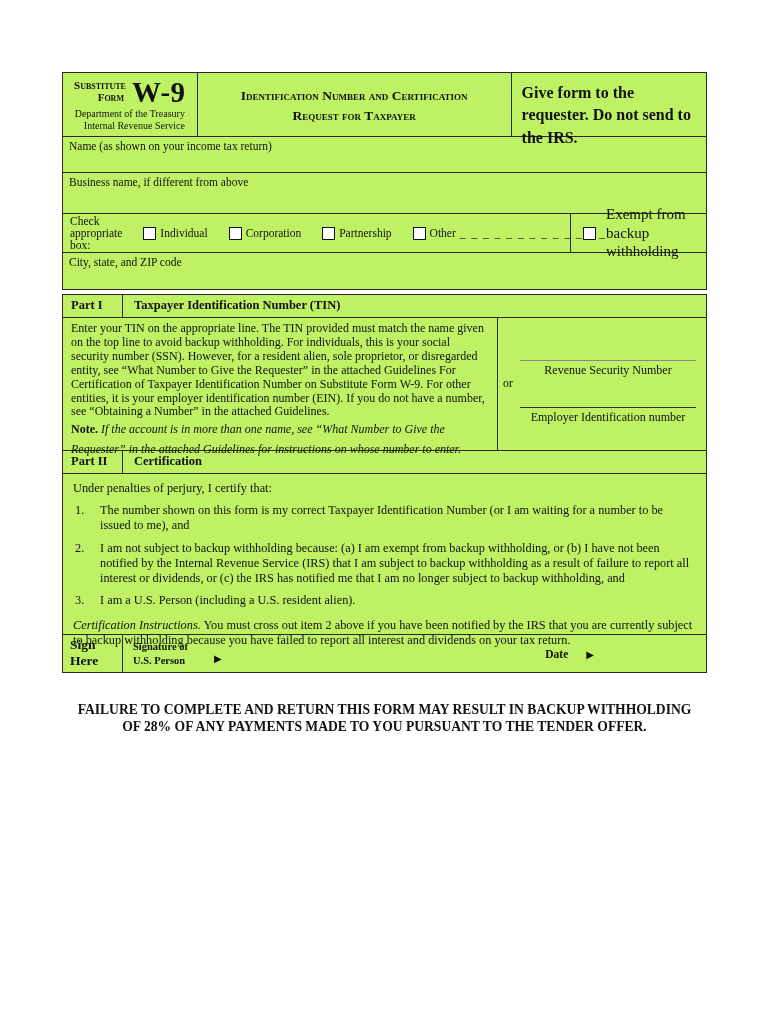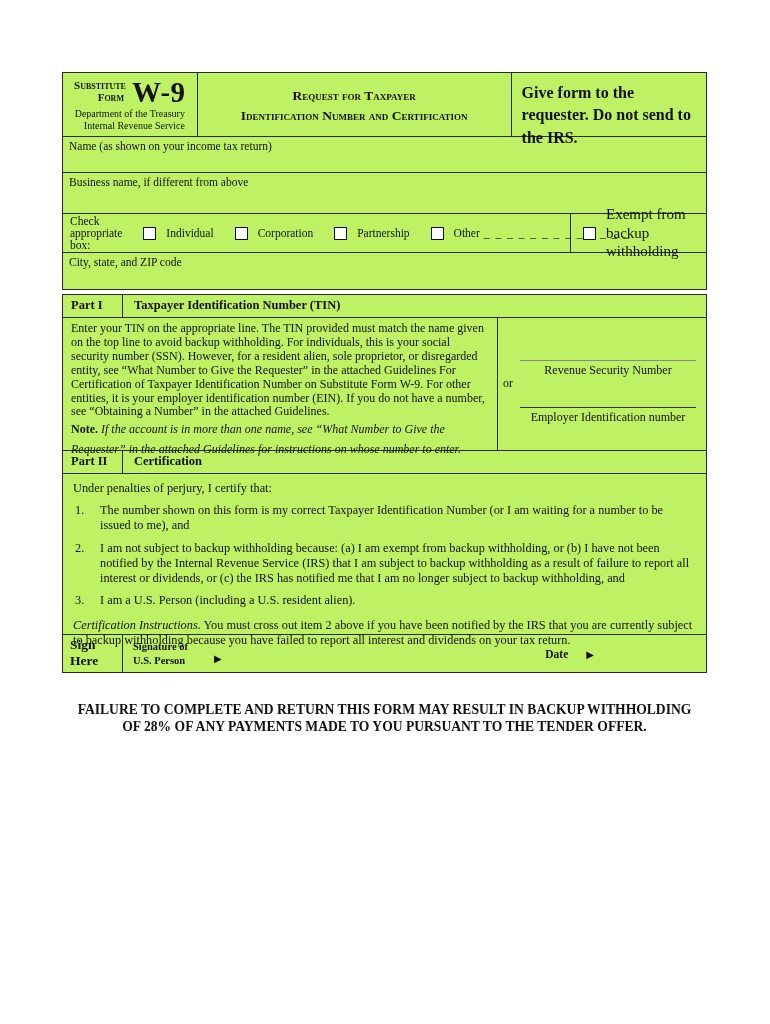--- a/index.html
+++ b/index.html
@@ -35,21 +35,21 @@
   .r-biz  { height: 41px; }
   .r-chk  { height: 39px; }
   .r-city { height: 36px; }
   .flabel { font-size: 11.5px; }
 
   
   .chk-left { width: 508px; display: flex; align-items: center; padding-left: 7px; }
   .cbox { display: inline-block; width: 13px; height: 13px; border: 1.6px solid #111; background: #fff; flex: 0 0 auto; }
   .chk-item { display: flex; align-items: center; margin-left: 21px; }
   .chk-item:first-of-type { margin-left: 13px; }
-  .chk-item .clabel { font-size: 11.5px; margin-left: 10px; }
+  .chk-item .clabel { font-size: 11.5px; margin-left: 4px; }
   .other-blank { font-size: 11.5px; letter-spacing: 1.5px; margin-left: 4px; white-space: nowrap; }
   .chk-right { flex: 1; display: flex; align-items: center; padding: 4px 6px 4px 12px; }
   .chk-right .clabel { font-size: 15px; line-height: 1.25; margin-left: 10px; }
 
   .gap { height: 4px; }
 
   
   .part-hd { height: 23px; align-items: stretch; }
   .part-lbl { width: 60px; font-weight: bold; font-size: 12.5px; padding: 3px 0 0 8px; }
   .part-ttl { flex: 1; font-weight: bold; font-size: 12.5px; padding: 3px 0 0 11px; }
@@ -109,22 +109,22 @@
           </div>
           <div class="w9">W-9</div>
         </div>
         <div class="dept">
           <div>Department of the Treasury</div>
           <div>Internal Revenue Service</div>
         </div>
       </div>
       <div class="cell br h-center">
         <div class="h-title">
+          <div>Identification Number and Certification</div>
           <div>Request for Taxpayer</div>
-          <div>Identification Number and Certification</div>
         </div>
       </div>
       <div class="h-right">Give form to the requester.  Do not send to the IRS.</div>
     </div>
 
     <div class="row r-name">
       <div class="cell flabel" style="flex:1">Name (as shown on your income tax return)</div>
     </div>
 
     <div class="row r-biz">

